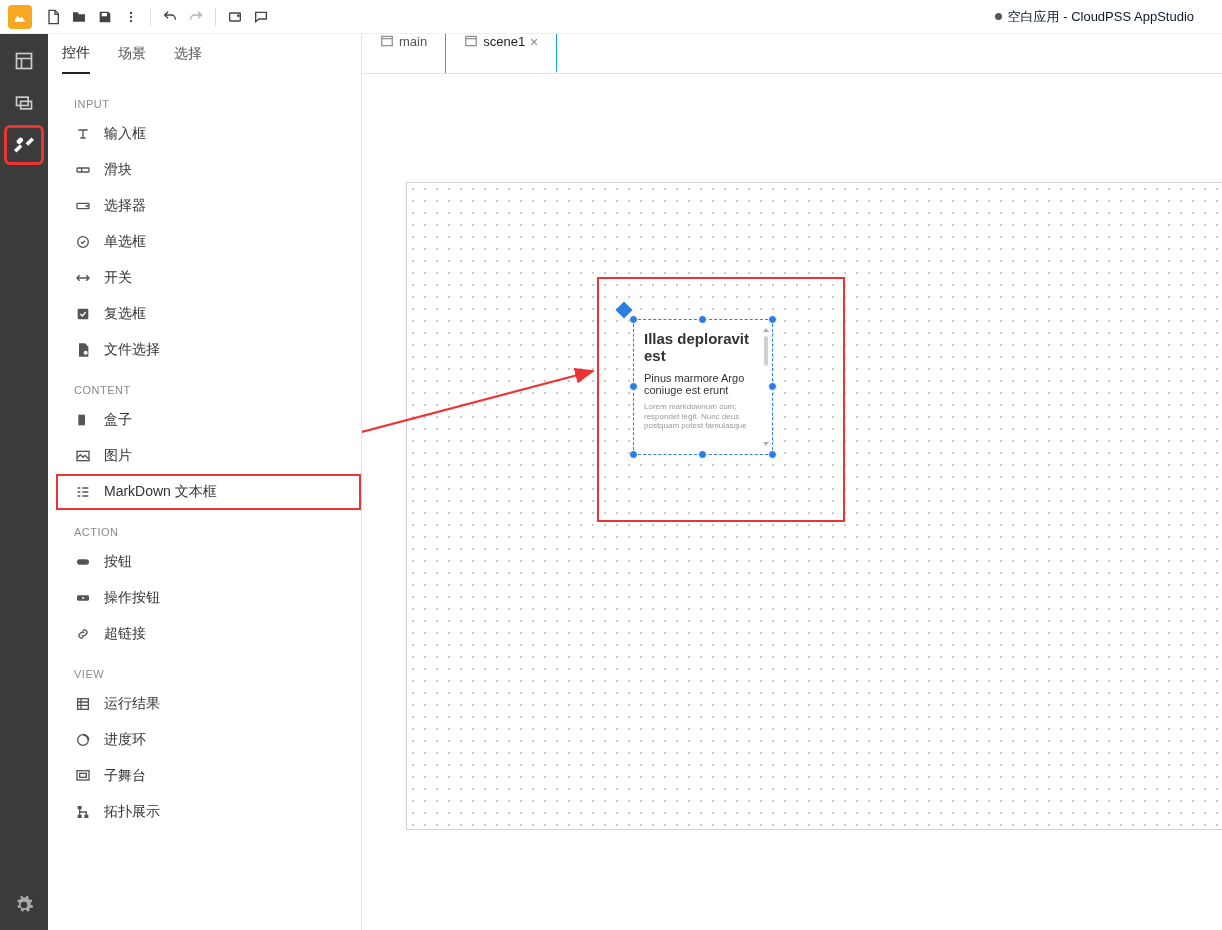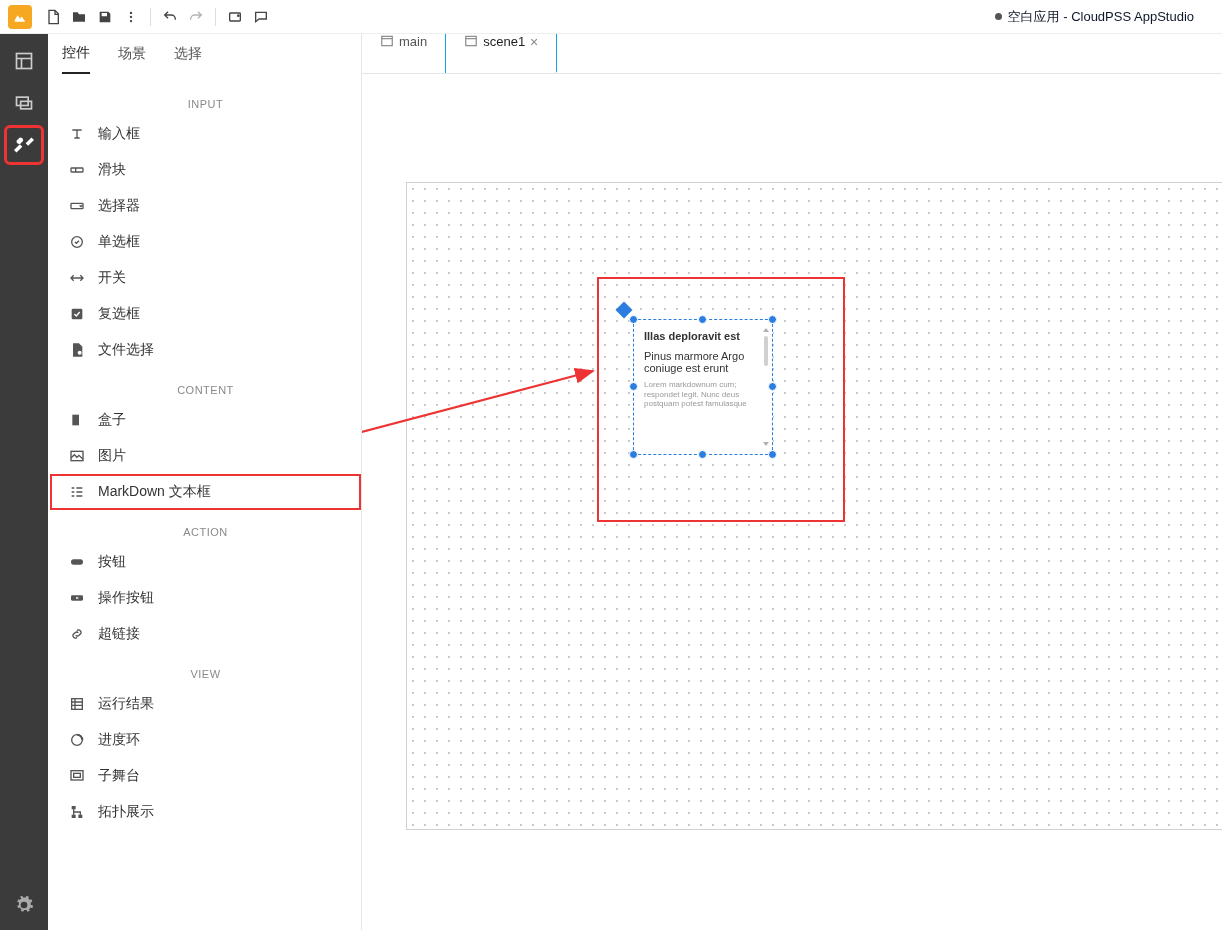--- a/index.html
+++ b/index.html
@@ -22,21 +22,21 @@
 .rail .rail-btn { width: 34px; height: 34px; margin: 4px 0; display: flex; align-items: center; justify-content: center; color: #ccc; cursor: pointer; border-radius: 3px; }
 .rail .rail-btn.active { color: #fff; }
 .rail .rail-btn.highlight { outline: 3px solid #e33; outline-offset: 0px; }
 .rail .rail-bottom { margin-top: auto; margin-bottom: 8px; }
 
 
 .side { width: 314px; background: #fff; display: flex; flex-direction: column; border-right: 1px solid #e5e5e5; position: relative; }
 .side-tabs { display: flex; padding: 0 14px; height: 40px; align-items: center; gap: 28px; font-size: 14px; color: #555; }
 .side-tabs .st { cursor: pointer; padding: 10px 0; font-family: Liberation Mono, monospace; }
 .side-tabs .st.active { color: #222; font-weight: 500; border-bottom: 2px solid #222; }
-.side-list { flex: 1; overflow-y: auto; padding: 8px 0 20px 2px; text-align: center; }
+.side-list { flex: 1; overflow-y: auto; padding: 8px 0 20px 8px; }
 .side-list::-webkit-scrollbar { width: 8px; }
 .side-list::-webkit-scrollbar-thumb { background: #c7c7c7; border-radius: 4px; }
 .grp-head { font-size: 11px; color: #8a8a8a; letter-spacing: 0.5px; padding: 16px 18px 6px; }
 .widget { display: flex; align-items: center; gap: 12px; padding: 9px 18px; font-size: 14px; color: #333; cursor: pointer; }
 .widget .w-icon { width: 18px; height: 18px; display: flex; align-items: center; justify-content: center; color: #555; }
 .widget.highlight { outline: 2px solid #e33; outline-offset: -2px; }
 
 
 .main { flex: 1; display: flex; flex-direction: column; background: #fff; min-width: 0; }
 .etabs { height: 40px; display: flex; align-items: stretch; border-bottom: 1px solid #e5e5e5; }
@@ -57,21 +57,21 @@
 
 
 .sel-wrap { position: absolute; left: 226px; top: 136px; }
 .sel { position: relative; width: 140px; height: 136px; border: 1px dashed #2b7de0; background: #fff; }
 .sel .handle { position: absolute; width: 9px; height: 9px; background: #2b7de0; border: 1px solid #fff; border-radius: 50%; }
 .h-tl { left: -5px; top: -5px; } .h-tr { right: -5px; top: -5px; } .h-bl { left: -5px; bottom: -5px; } .h-br { right: -5px; bottom: -5px; }
 .h-tc { left: 50%; margin-left: -5px; top: -5px; } .h-bc { left: 50%; margin-left: -5px; bottom: -5px; }
 .h-lc { left: -5px; top: 50%; margin-top: -5px; } .h-rc { right: -5px; top: 50%; margin-top: -5px; }
 .sel .diamond { position: absolute; width: 12px; height: 12px; background: #2b7de0; left: -16px; top: -16px; transform: rotate(45deg); }
 .sel .md-body { padding: 10px 10px; font-size: 11px; color: #333; overflow: hidden; height: 100%; }
-.sel .md-body h4 { font-size: 11px; font-weight: 600; margin-bottom: 8px; }
+.sel .md-body h4 { font-size: 15px; font-weight: 600; margin-bottom: 8px; }
 .sel .md-body p { font-size: 11px; margin-bottom: 6px; }
 .sel .md-body small { font-size: 8px; color: #999; line-height: 1.2; display: block; }
 .sel .sb { position: absolute; right: 4px; top: 16px; width: 4px; height: 30px; background: #d0d0d0; border-radius: 2px; }
 .sel .sb-arrow { position: absolute; right: 3px; width: 0; height: 0; border-left: 3px solid transparent; border-right: 3px solid transparent; }
 .sel .sb-up { top: 8px; border-bottom: 4px solid #b0b0b0; }
 .sel .sb-dn { bottom: 8px; border-top: 4px solid #b0b0b0; }
 
 svg { display: block; }
 </style>
 </head>

